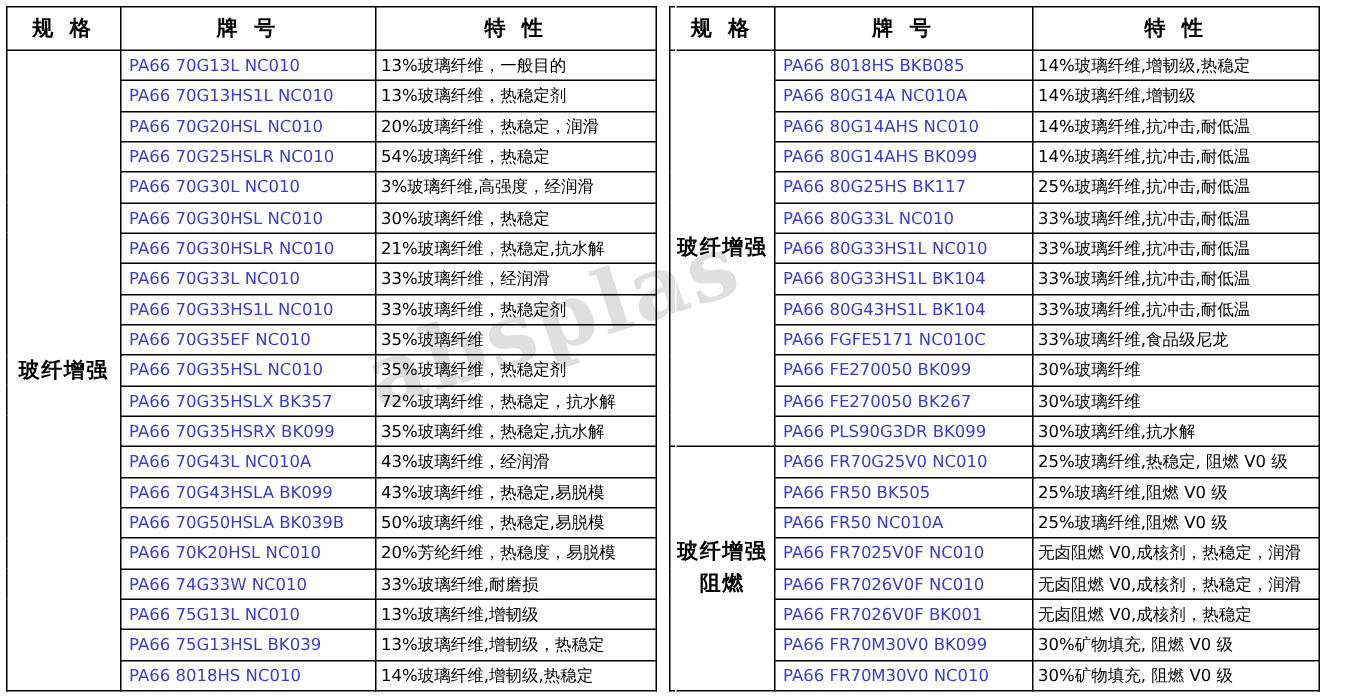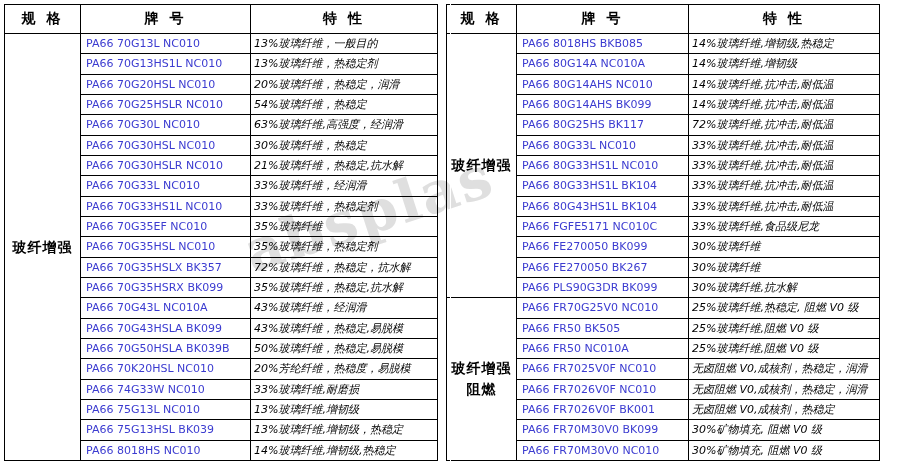--- a/index.html
+++ b/index.html
@@ -63,21 +63,20 @@
     font-size:11px;
     font-family:"DejaVu Sans","Liberation Sans",sans-serif;
     white-space:nowrap;
     padding-left:5px;
   }
   .prop{
     color:#000;
     font-size:11px;
     white-space:nowrap;
     padding-left:3px;
-    font-style:italic;
   }
   .right .col-cat{width:70px;}
   .right .col-grade{width:172px;}
   .watermark{
     position:absolute;
     left:0;top:0;
     width:900px;height:465px;
     z-index:1;
     pointer-events:none;
   }
@@ -137,21 +136,21 @@
           <tr>
             <td class="grade">PA66 70G20HSL NC010</td>
             <td class="prop">20%玻璃纤维，热稳定，润滑</td>
           </tr>
           <tr>
             <td class="grade">PA66 70G25HSLR NC010</td>
             <td class="prop">54%玻璃纤维，热稳定</td>
           </tr>
           <tr>
             <td class="grade">PA66 70G30L NC010</td>
-            <td class="prop">63%玻璃纤维,高强度，经润滑</td>
+            <td class="prop">3%玻璃纤维,高强度，经润滑</td>
           </tr>
           <tr>
             <td class="grade">PA66 70G30HSL NC010</td>
             <td class="prop">30%玻璃纤维，热稳定</td>
           </tr>
           <tr>
             <td class="grade">PA66 70G30HSLR NC010</td>
             <td class="prop">21%玻璃纤维，热稳定,抗水解</td>
           </tr>
           <tr>
@@ -241,21 +240,21 @@
           <tr>
             <td class="grade">PA66 80G14AHS NC010</td>
             <td class="prop">14%玻璃纤维,抗冲击,耐低温</td>
           </tr>
           <tr>
             <td class="grade">PA66 80G14AHS BK099</td>
             <td class="prop">14%玻璃纤维,抗冲击,耐低温</td>
           </tr>
           <tr>
             <td class="grade">PA66 80G25HS BK117</td>
-            <td class="prop">72%玻璃纤维,抗冲击,耐低温</td>
+            <td class="prop">25%玻璃纤维,抗冲击,耐低温</td>
           </tr>
           <tr>
             <td class="grade">PA66 80G33L NC010</td>
             <td class="prop">33%玻璃纤维,抗冲击,耐低温</td>
           </tr>
           <tr>
             <td class="grade">PA66 80G33HS1L NC010</td>
             <td class="prop">33%玻璃纤维,抗冲击,耐低温</td>
           </tr>
           <tr>

